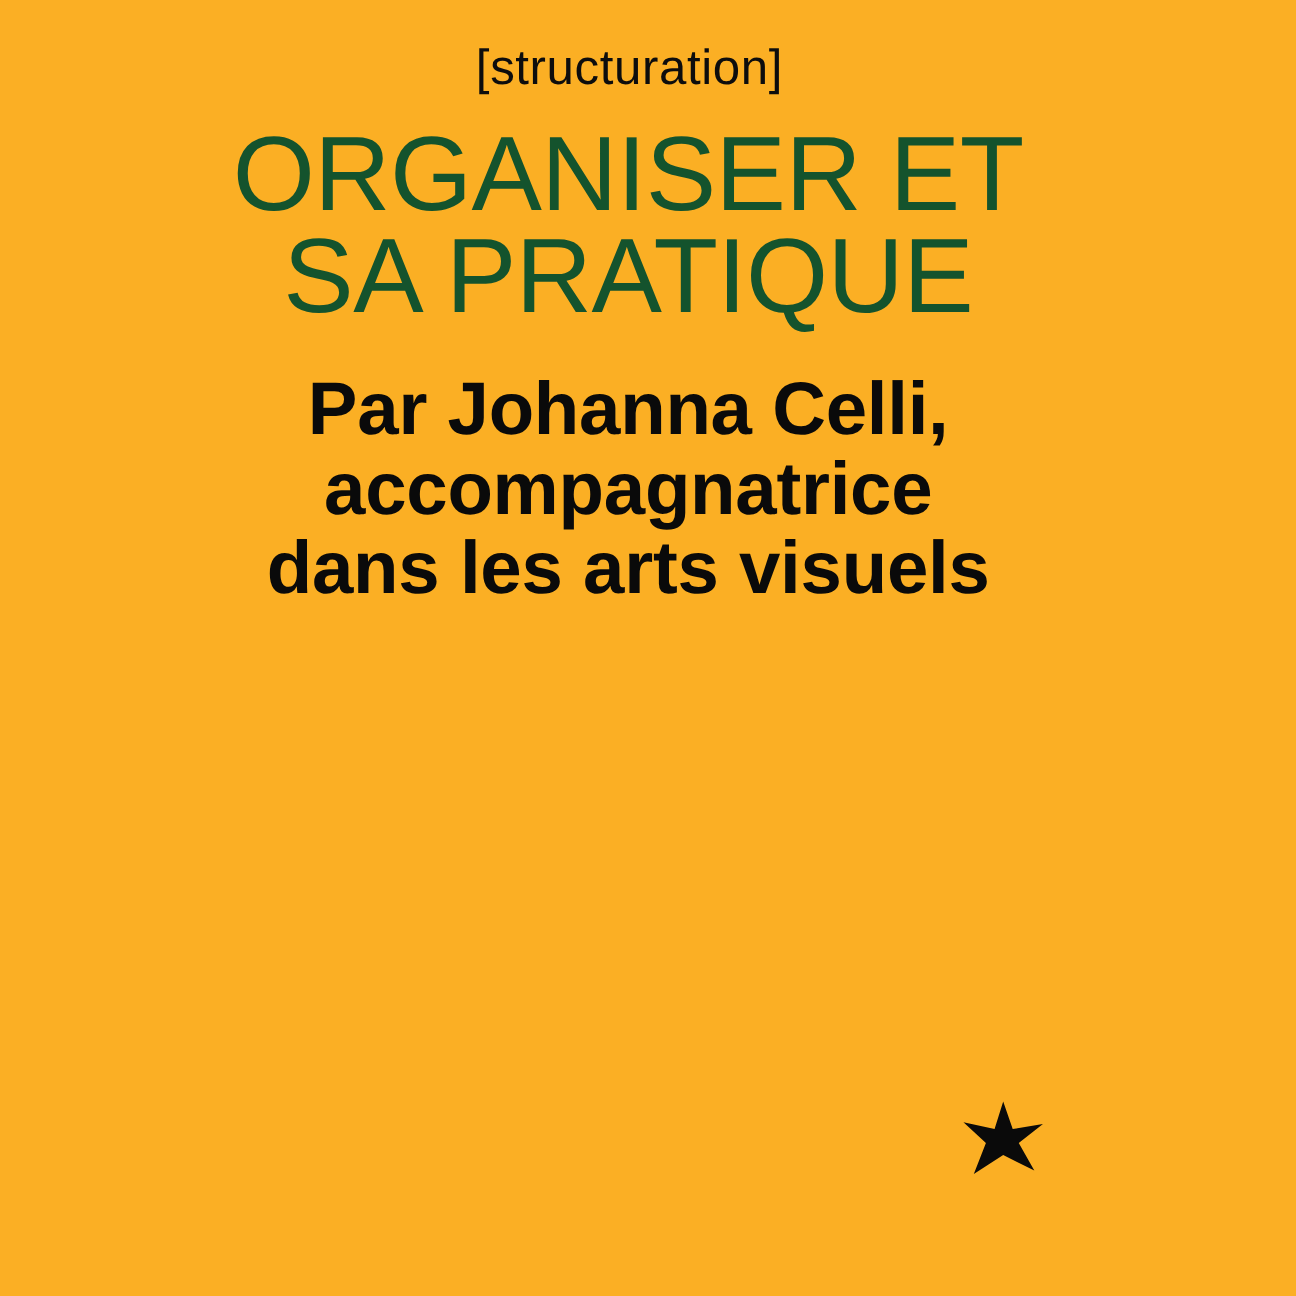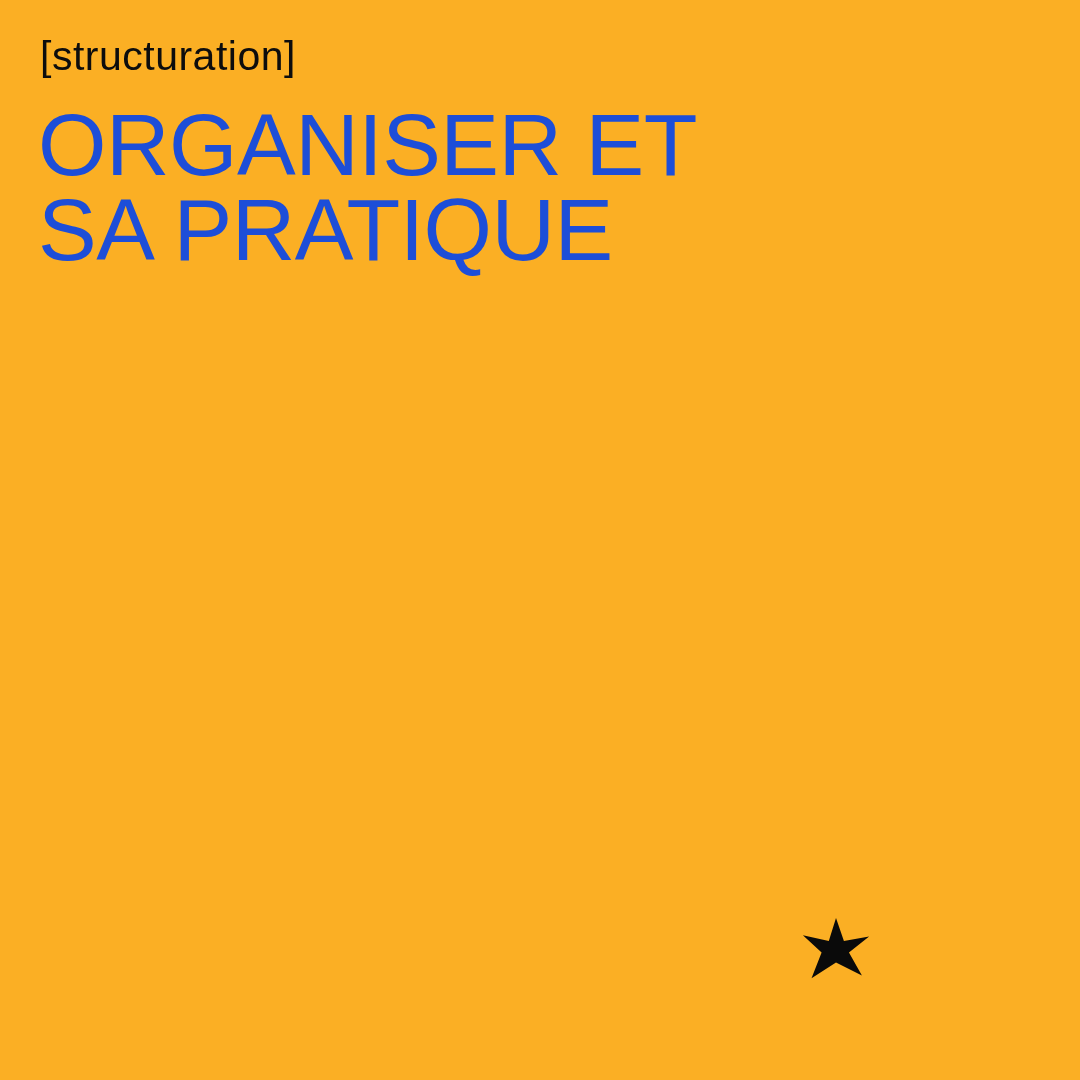--- a/index.html
+++ b/index.html
@@ -21,38 +21,39 @@
     background: #FBAF24;
     box-sizing: border-box;
     overflow: hidden;
   }
 
   .content {
     position: absolute;
     left: 38px;
     top: 34px;
     right: 71px;
+    text-align: center;
   }
 
   .kicker {
     font-family: "Liberation Sans", sans-serif;
     font-size: 41px;
     line-height: 1.12;
     letter-spacing: 0.5px;
     color: #0d0d0d;
     font-weight: 400;
     margin: 0 0 22px 2px;
   }
 
   .headline {
     font-family: "Liberation Sans", sans-serif;
     font-size: 88px;
     line-height: 0.97;
     letter-spacing: -0.5px;
-    color: #1d4ed8;
+    color: #14532d;
     font-weight: 400;
     margin: 0;
     text-transform: uppercase;
   }
 
   .headline .line {
     display: block;
     white-space: nowrap;
   }
 
@@ -94,20 +95,25 @@
 
   <div class="content">
 
     <p class="kicker">[structuration]</p>
 
     <h1 class="headline">
       <span class="line">ORGANISER ET</span>
       <span class="line">SA PRATIQUE</span>
     </h1>
 
+    <p class="byline">
+      <span class="line">Par Johanna Celli,</span>
+      <span class="line">accompagnatrice</span>
+      <span class="line">dans les arts visuels</span>
+    </p>
 
   </div>
 
   <div class="star-mark">
     <svg viewBox="0 0 100 100" xmlns="http://www.w3.org/2000/svg" aria-hidden="true">
       <path fill="currentColor" d="M50 4 L61 36 L96 30 L68 52 L86 84 L50 66 L16 88 L30 52 L4 28 L40 36 Z"></path>
     </svg>
   </div>
 
 </div>

